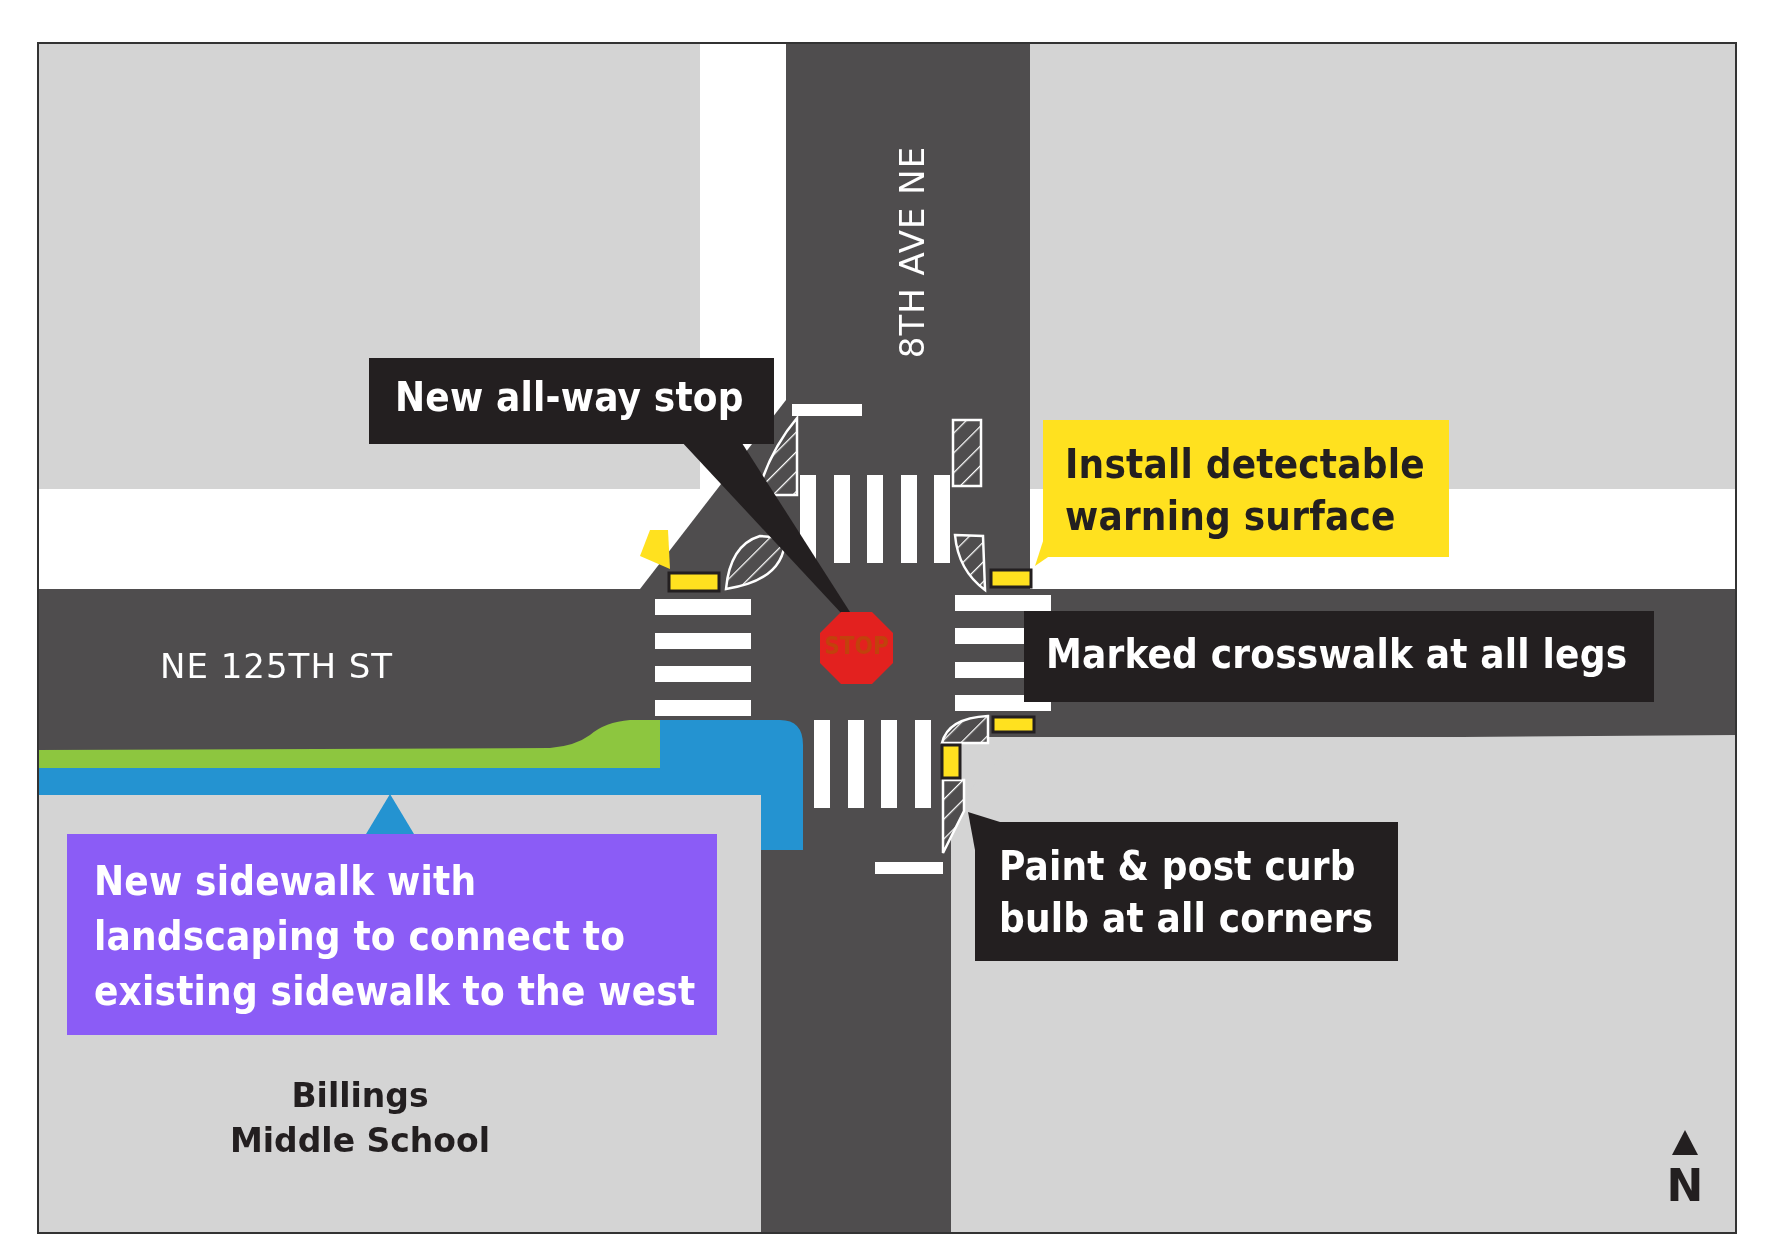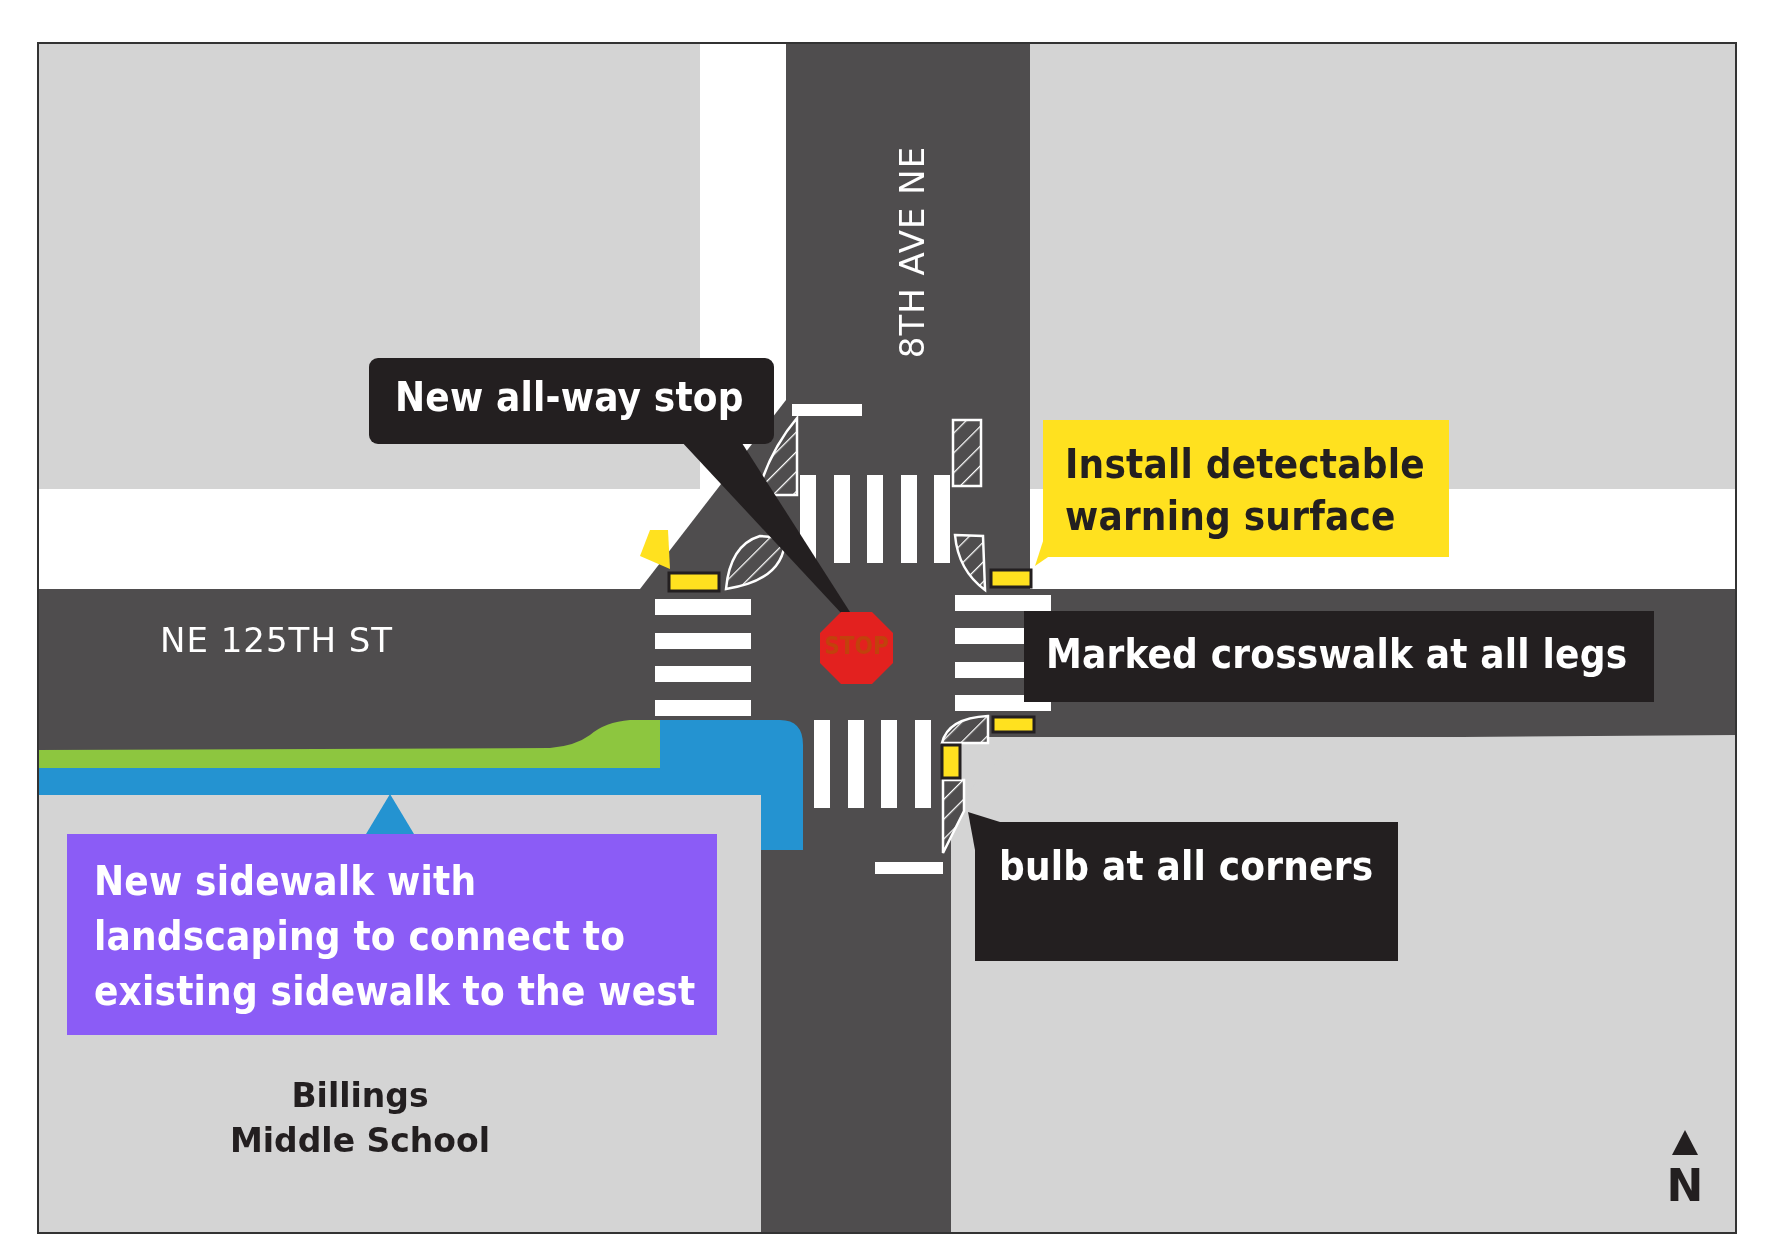--- a/index.html
+++ b/index.html
@@ -112,39 +112,40 @@
       </g>
 
       <polygon points="1685,1130 1672,1155 1698,1155" fill="#231f20"></polygon>
     </g>
   </svg>
 
   
   <div style="position:absolute;left:820px;top:632px;width:73px;text-align:center;color:#c2410c;font-weight:bold;font-size:24px;font-family:'DejaVu Sans Condensed','DejaVu Sans','Liberation Sans',sans-serif;">STOP</div>
 
   
-  <div class="road-label" style="left:160px;top:620px;font-size:34px;text-align:center;">NE 125TH ST</div>
+  <div class="road-label" style="left:160px;top:646px;font-size:34px;text-align:center;">NE 125TH ST</div>
   <div class="road-label" style="left:790px;top:232px;width:244px;text-align:center;font-size:34px;transform:rotate(-90deg);transform-origin:center center;">8TH AVE NE</div>
 
   
-  <div class="callout c-black" style="left:369px;top:358px;width:405px;height:86px;padding:16px 0 0 26px;font-size:40px;border-radius:9px;">
+  <div class="callout c-black" style="left:369px;top:358px;width:405px;height:86px;padding:16px 0 0 26px;font-size:40px;">
     <span>New all-way stop</span>
   </div>
 
 
   <div class="callout c-yellow" style="left:1043px;top:420px;width:406px;height:137px;padding:18px 0 0 22px;font-size:40px;line-height:52px;">
     <span>Install detectable</span>
     <span>warning surface</span>
   </div>
 
   <div class="callout c-black" style="left:1024px;top:611px;width:630px;height:91px;padding:20px 0 0 22px;font-size:40px;">
     <span>Marked crosswalk at all legs</span>
   </div>
 
   <div class="callout c-black" style="left:975px;top:822px;width:423px;height:139px;padding:18px 0 0 24px;font-size:40px;line-height:52px;">
+    <span>Paint &amp; post curb</span>
     <span>bulb at all corners</span>
   </div>
 
   <div class="callout c-blue" style="left:67px;top:834px;width:650px;height:201px;padding:20px 0 0 27px;font-size:40px;line-height:55px;">
     <span>New sidewalk with</span>
     <span>landscaping to connect to</span>
     <span>existing sidewalk to the west</span>
   </div>
 
   

